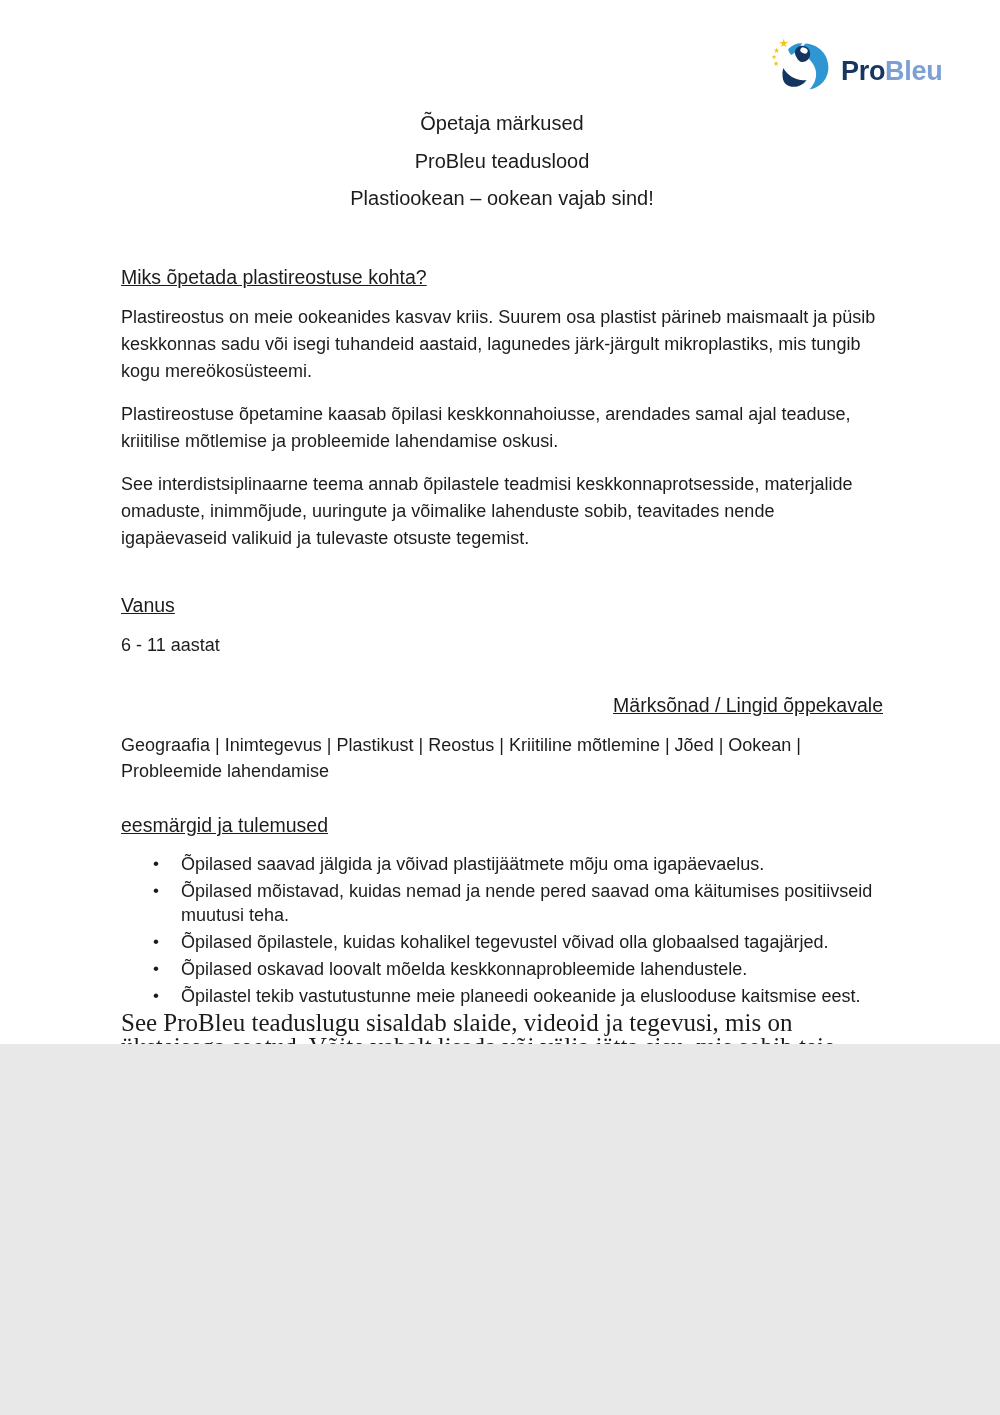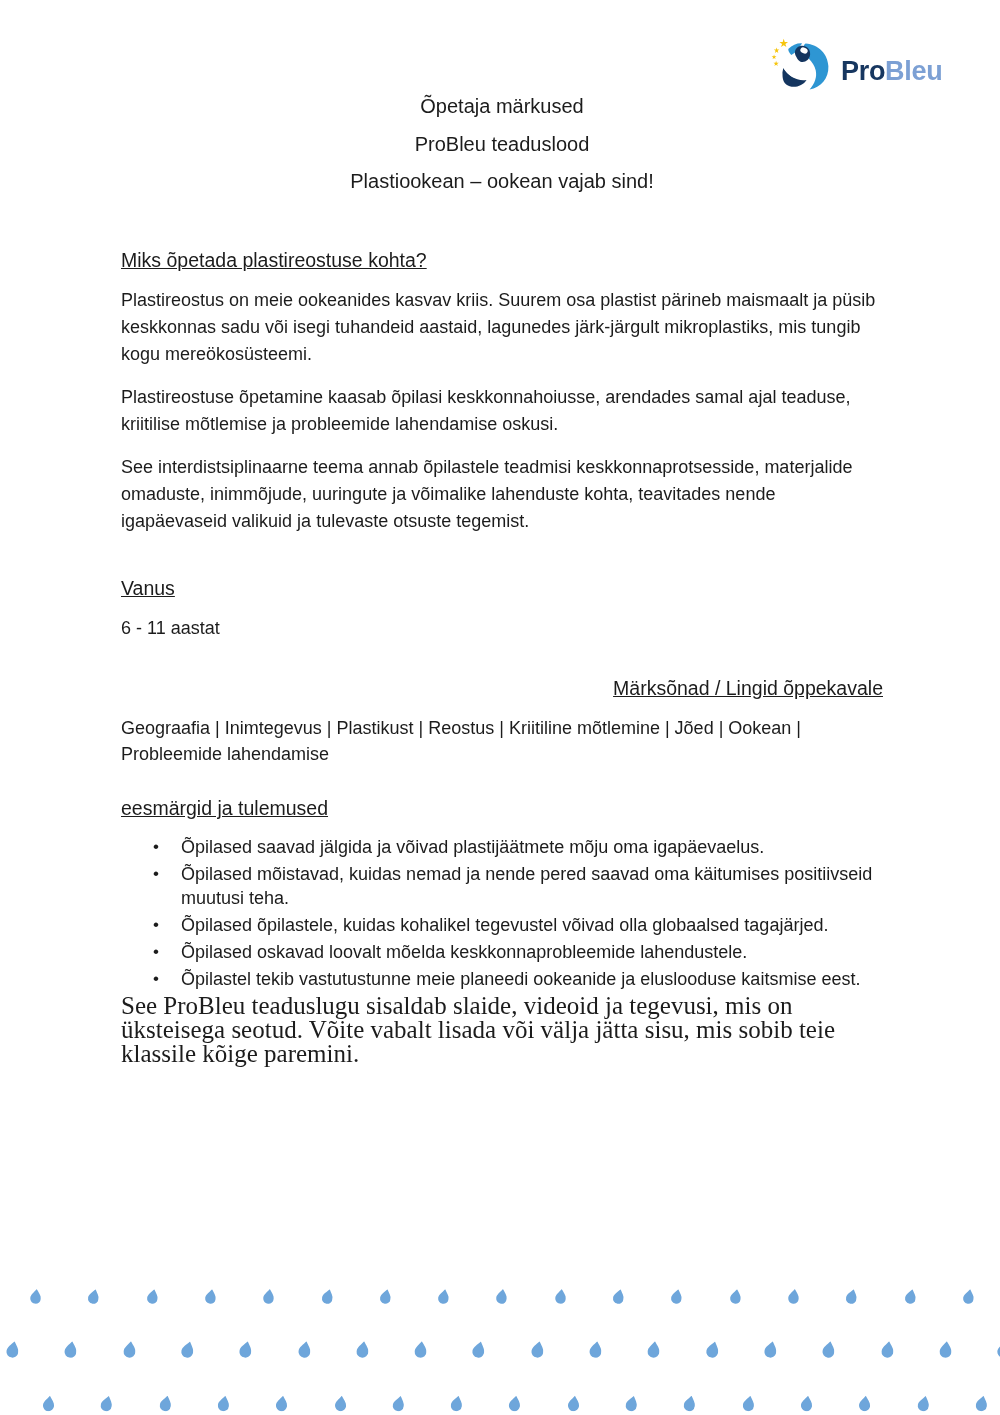--- a/index.html
+++ b/index.html
@@ -1,37 +1,37 @@
 <!DOCTYPE html>
 <html><head>
 <meta charset="utf-8">
 <style>
   * { margin:0; padding:0; box-sizing:border-box; }
   html,body { background:#e8e8e8; }
   .page {
-    width:1000px; height:1415px;
+    width:1000px; height:1044px;
     position:relative;
     background:#ffffff;
     margin:0 auto;
     overflow:hidden;
     font-family:"Liberation Sans", sans-serif;
     color:#1c1c1c;
   }
   
   .logo {
     position:absolute; left:770px; top:36px;
     display:flex; align-items:center; gap:5px;
   }
   .logo-wordmark {
     font-size:27px; font-weight:bold; letter-spacing:-0.3px;
     display:flex; margin-top:6px;
   }
   
   .content {
-    position:absolute; left:121px; top:96px; width:762px;
+    position:absolute; left:121px; top:113px; width:762px;
   }
   .doc-title {
     text-align:center; font-size:20px; line-height:21px;
     margin-bottom:16.5px; font-weight:400;
   }
   .section-heading {
     font-size:19.5px; line-height:23px; font-weight:400;
     margin:0 0 15px 0;
     text-decoration:underline;
   }
@@ -102,21 +102,21 @@
 
   <div class="content">
 
     <div class="doc-title">Õpetaja märkused</div>
     <div class="doc-title">ProBleu teaduslood</div>
     <div class="doc-title">Plastiookean – ookean vajab sind!</div>
 
     <div class="section-heading gap-lg">Miks õpetada plastireostuse kohta?</div>
     <p class="body-par">Plastireostus on meie ookeanides kasvav kriis. Suurem osa plastist pärineb maismaalt ja püsib keskkonnas sadu või isegi tuhandeid aastaid, lagunedes järk-järgult mikroplastiks, mis tungib kogu mereökosüsteemi.</p>
     <p class="body-par">Plastireostuse õpetamine kaasab õpilasi keskkonnahoiusse, arendades samal ajal teaduse, kriitilise mõtlemise ja probleemide lahendamise oskusi.</p>
-    <p class="body-par">See interdistsiplinaarne teema annab õpilastele teadmisi keskkonnaprotsesside, materjalide omaduste, inimmõjude, uuringute ja võimalike lahenduste kohta, teavitades nende igapäevaseid valikuid ja tulevaste otsuste tegemist.</p>
+    <p class="body-par">See interdistsiplinaarne teema annab õpilastele teadmisi keskkonnaprotsesside, materjalide omaduste, inimmõjude, uuringute ja võimalike lahenduste sobib, teavitades nende igapäevaseid valikuid ja tulevaste otsuste tegemist.</p>
 
     <div class="section-heading gap-md">Vanus</div>
     <p class="body-par age-value">6 - 11 aastat</p>
 
     <div class="section-heading gap-kw">Märksõnad / Lingid õppekavale</div>
     <p class="body-par" style="line-height:26px;">Geograafia | Inimtegevus | Plastikust | Reostus | Kriitiline mõtlemine | Jõed | Ookean | Probleemide lahendamise</p>
 
     <div class="section-heading gap-goals">eesmärgid ja tulemused</div>
     <ul class="goal-list">
       <li>Õpilased saavad jälgida ja võivad plastijäätmete mõju oma igapäevaelus.</li>

